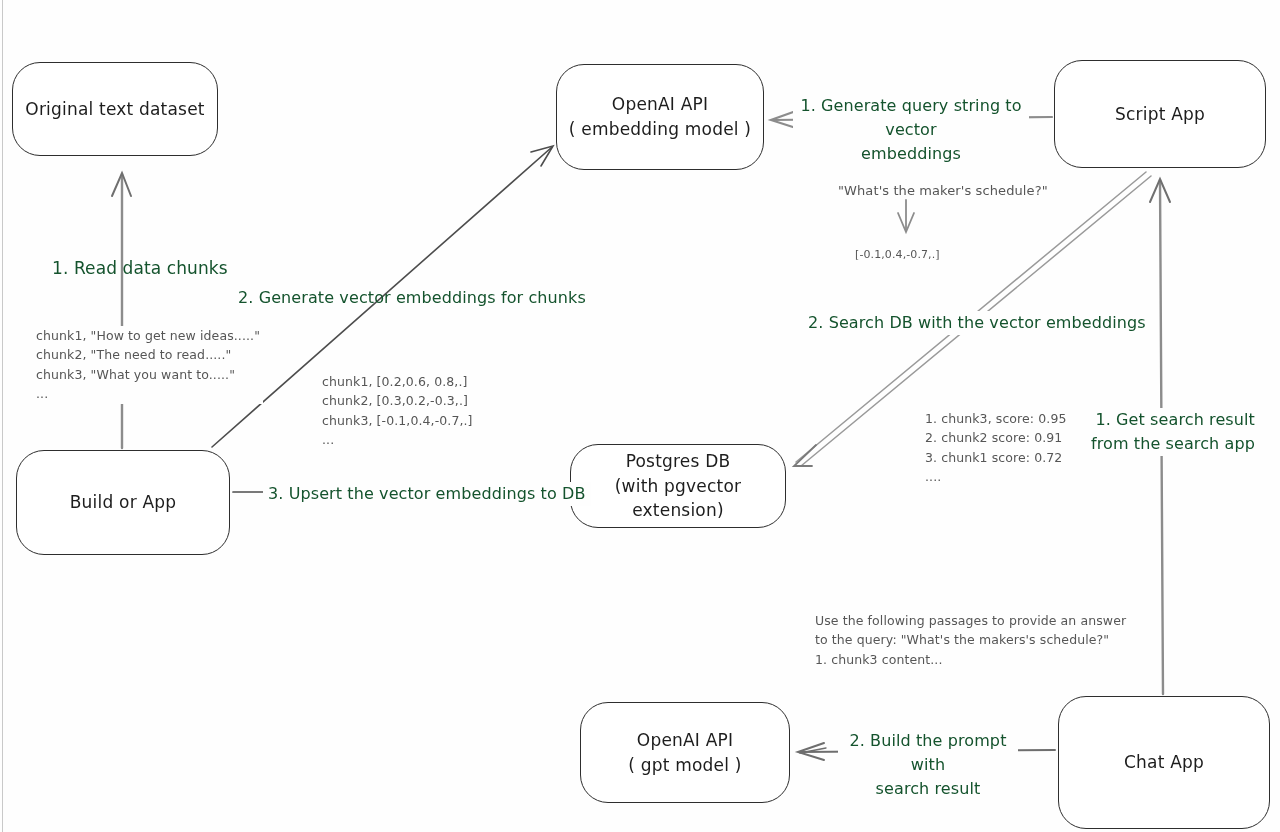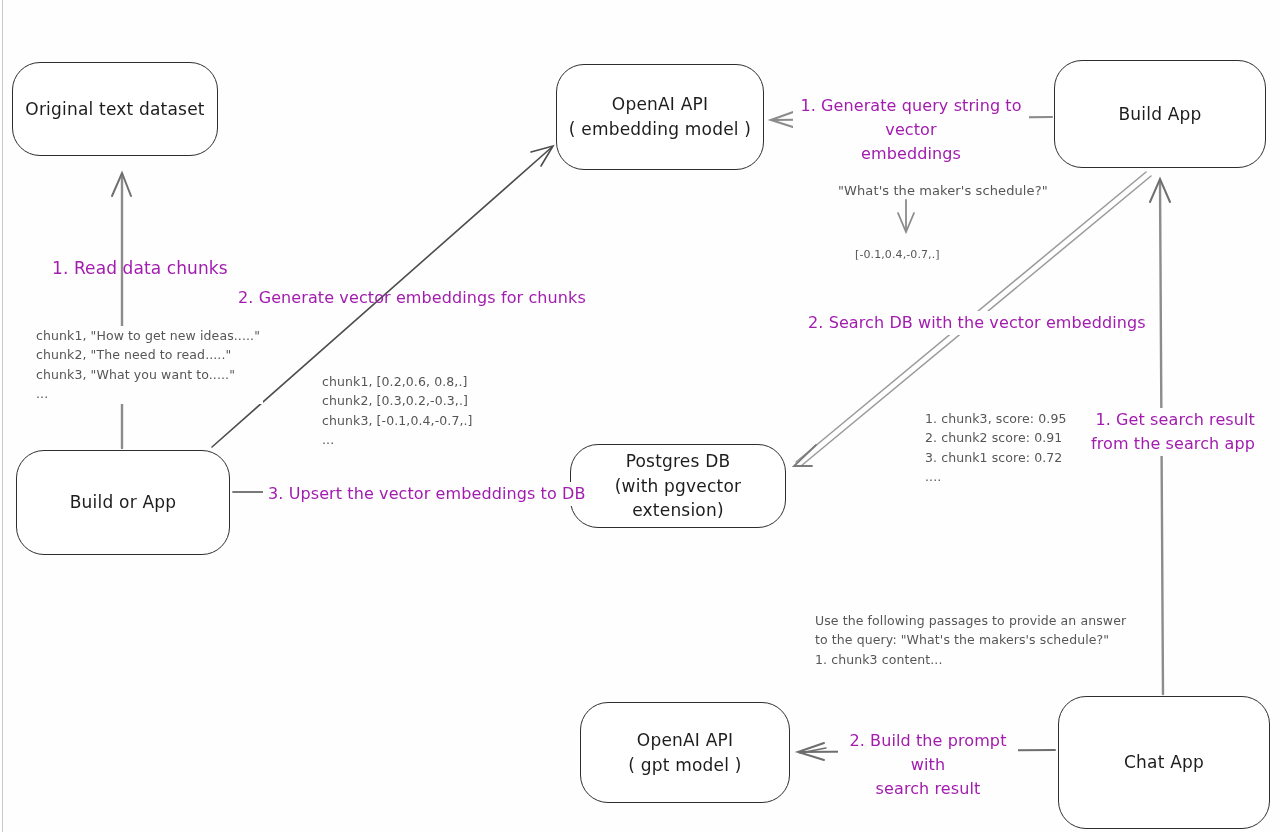--- a/index.html
+++ b/index.html
@@ -25,21 +25,21 @@
     border-radius:28px;
     display:flex; flex-direction:column;
     align-items:center; justify-content:center;
     text-align:center;
     font-size:17px; letter-spacing:0.2px; color:#1d1d1d;
     line-height:1.45;
   }
 
   .edge-label {
     position:absolute; z-index:3;
-    font-size:16px; color:#a21caf; letter-spacing:0.1px;
+    font-size:16px; color:#14532d; letter-spacing:0.1px;
     line-height:1.5;
     white-space:nowrap;
   }
   .edge-label.on-line { background:#fefefe; padding:0 5px;text-align:right; }
   .edge-label.center { text-align:center; white-space:normal; }
 
   .note {
     position:absolute; z-index:3;
     font-size:12.5px; color:#565656; letter-spacing:0.1px;
     line-height:1.55; white-space:nowrap;
@@ -100,21 +100,21 @@
 <div class="node" style="left:12px; top:62px; width:206px; height:94px">
   <span>Original text dataset</span>
 </div>
 
 <div class="node" style="left:556px; top:64px; width:208px; height:106px">
   <span>OpenAI API</span>
   <span>( embedding model )</span>
 </div>
 
 <div class="node" style="left:1054px; top:60px; width:212px; height:108px">
-  <span>Build App</span>
+  <span>Script App</span>
 </div>
 
 <div class="node" style="left:16px; top:450px; width:214px; height:105px">
   <span>Build or App</span>
 </div>
 
 <div class="node" style="left:570px; top:444px; width:216px; height:84px">
   <span>Postgres DB</span>
   <span>(with pgvector extension)</span>
 </div>

